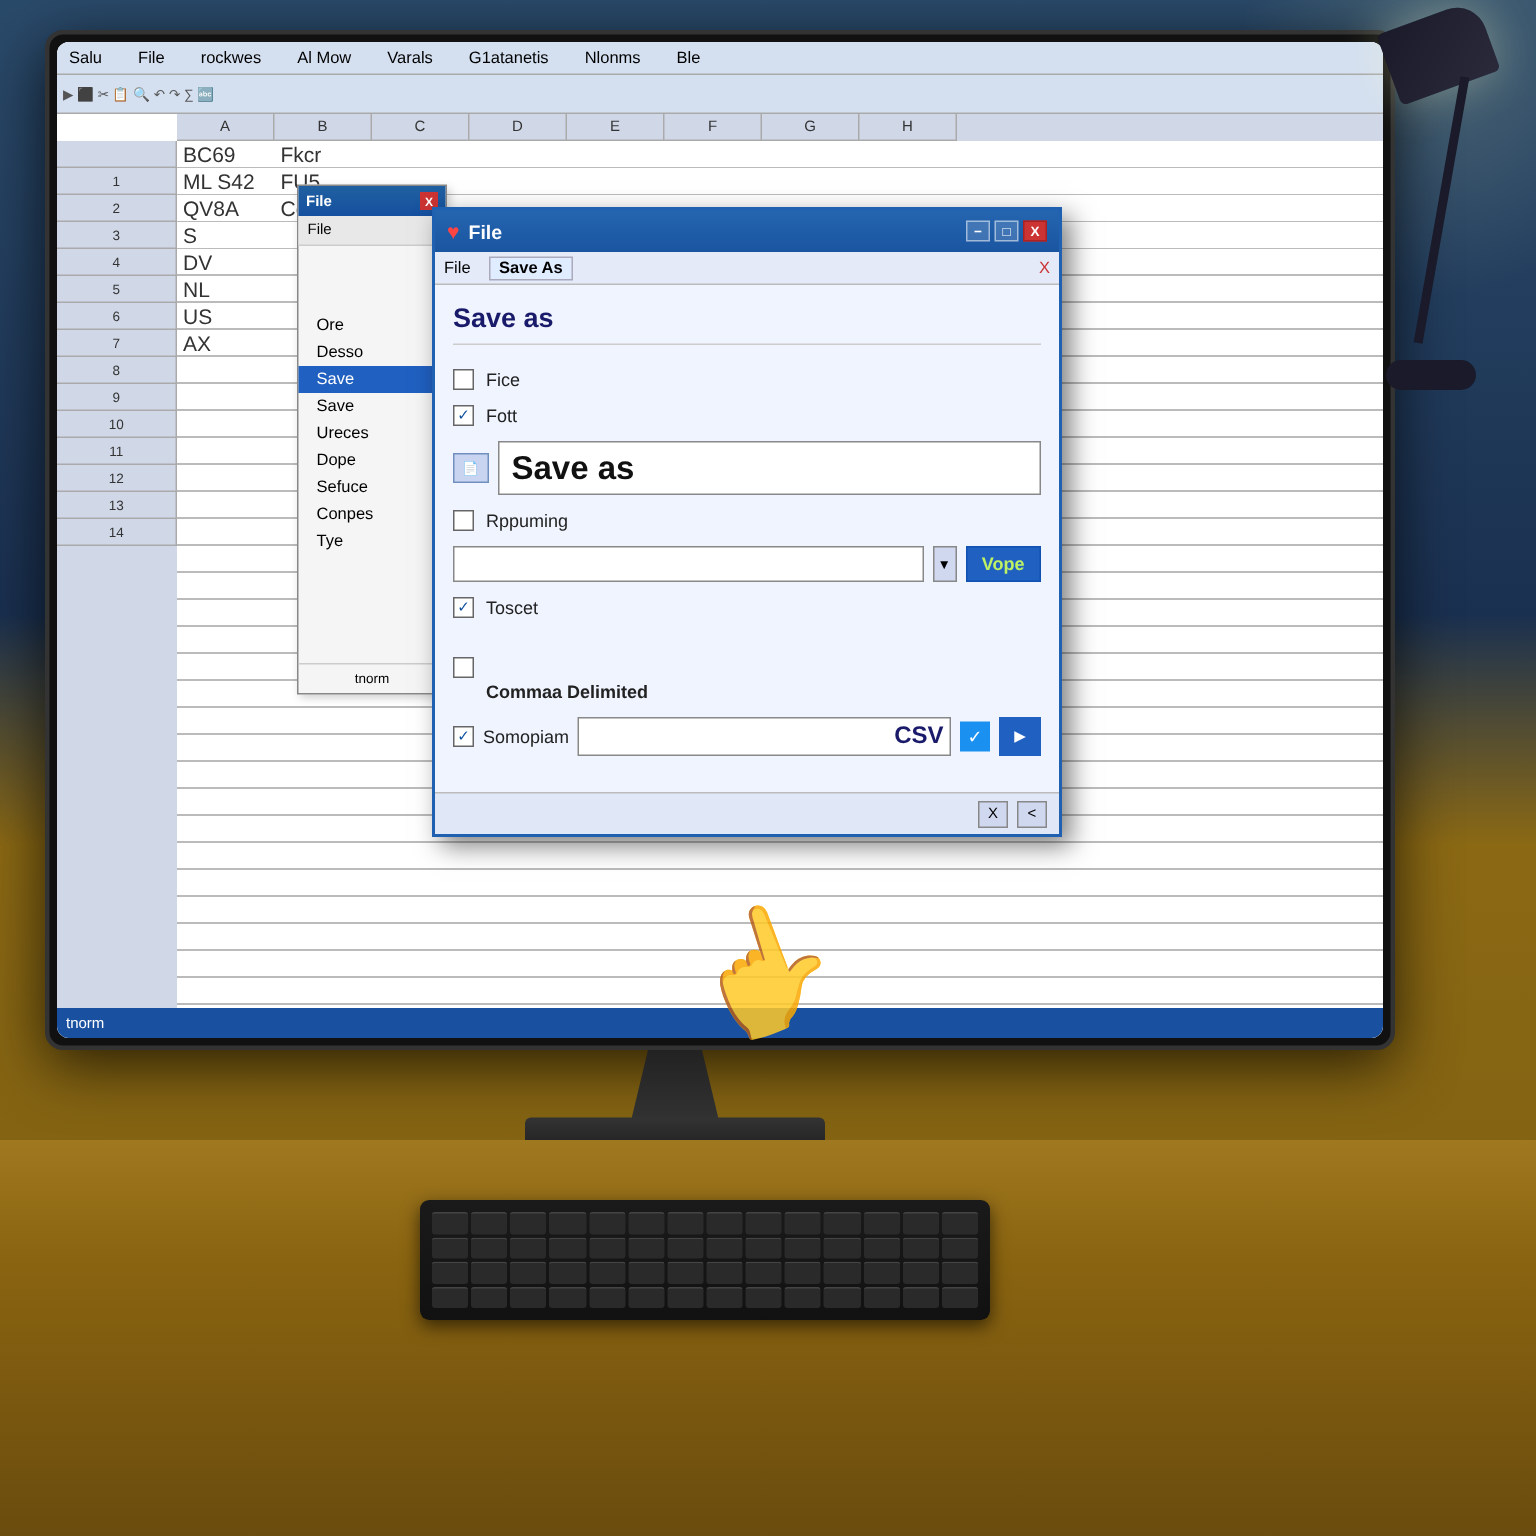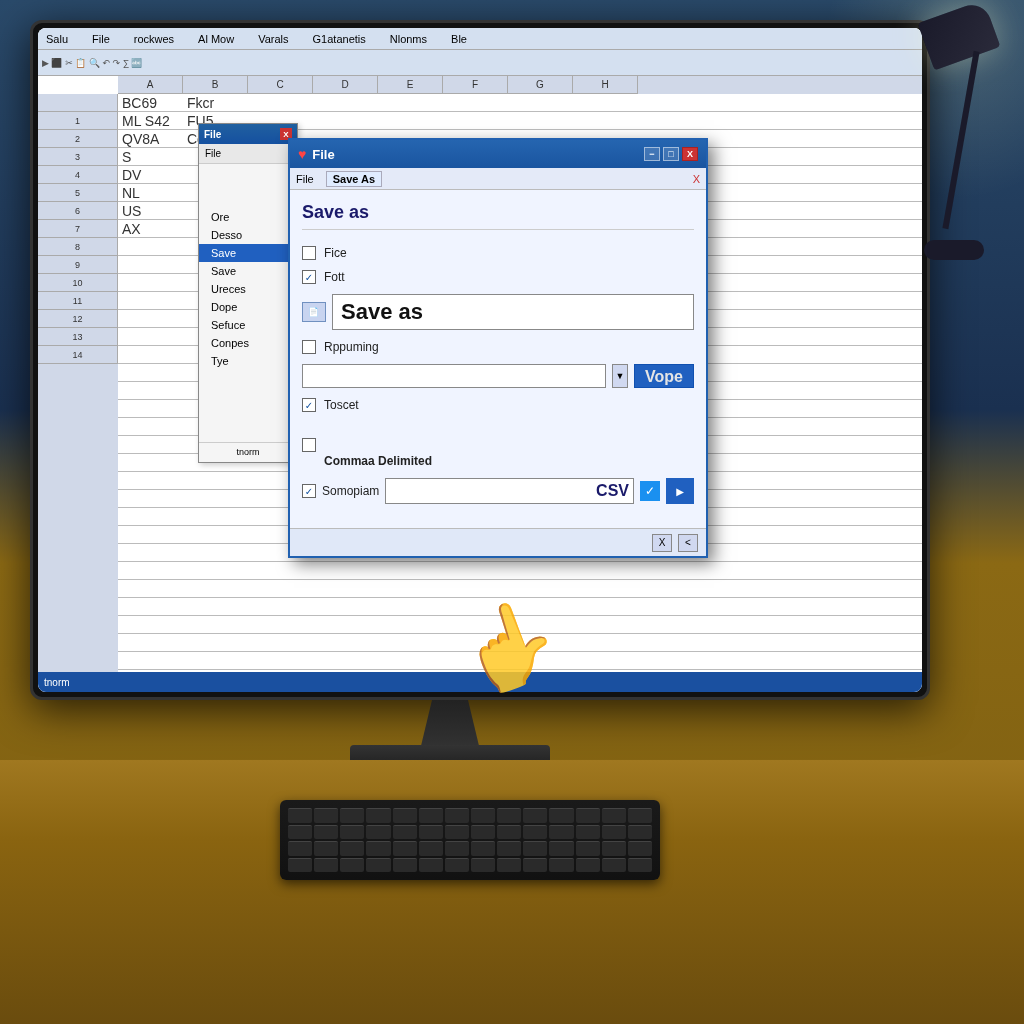--- a/index.html
+++ b/index.html
@@ -364,24 +364,24 @@
       border: 1px solid #888;
       display: flex;
       align-items: center;
       justify-content: center;
       font-size: 9px;
       cursor: pointer;
     }
 
     .vope-btn {
       background: #2060c0;
-      color: #e5e5e5;
+      color: #bef264;
       border: 1px solid #1050b0;
       padding: 3px 10px;
-      font-size: 16px;
+      font-size: 12px;
       font-weight: bold;
       cursor: pointer;
       height: 24px;
     }
 
     .csv-row {
       display: flex;
       align-items: center;
       gap: 6px;
       margin-top: 8px;

